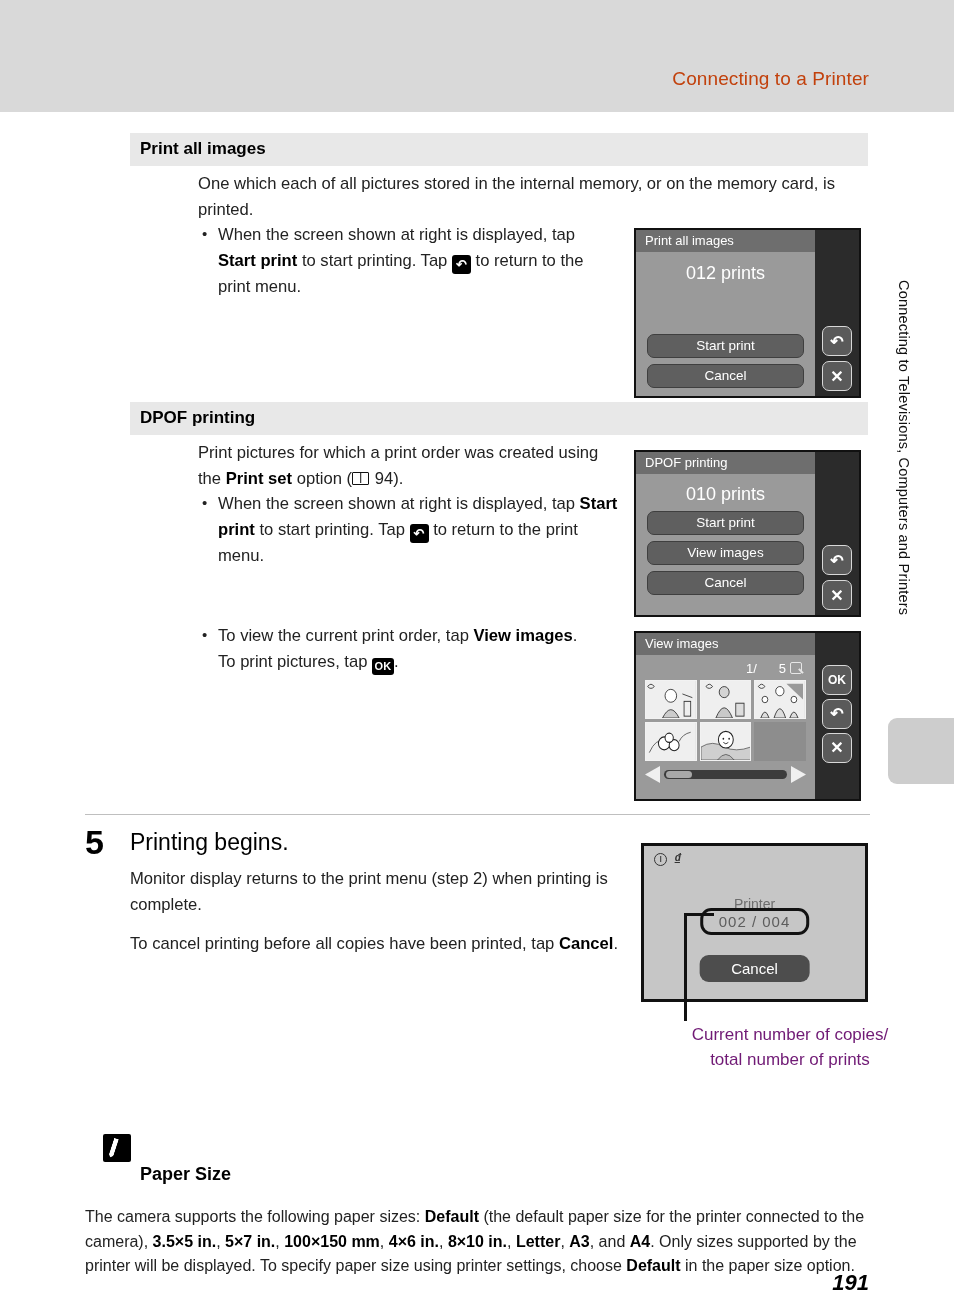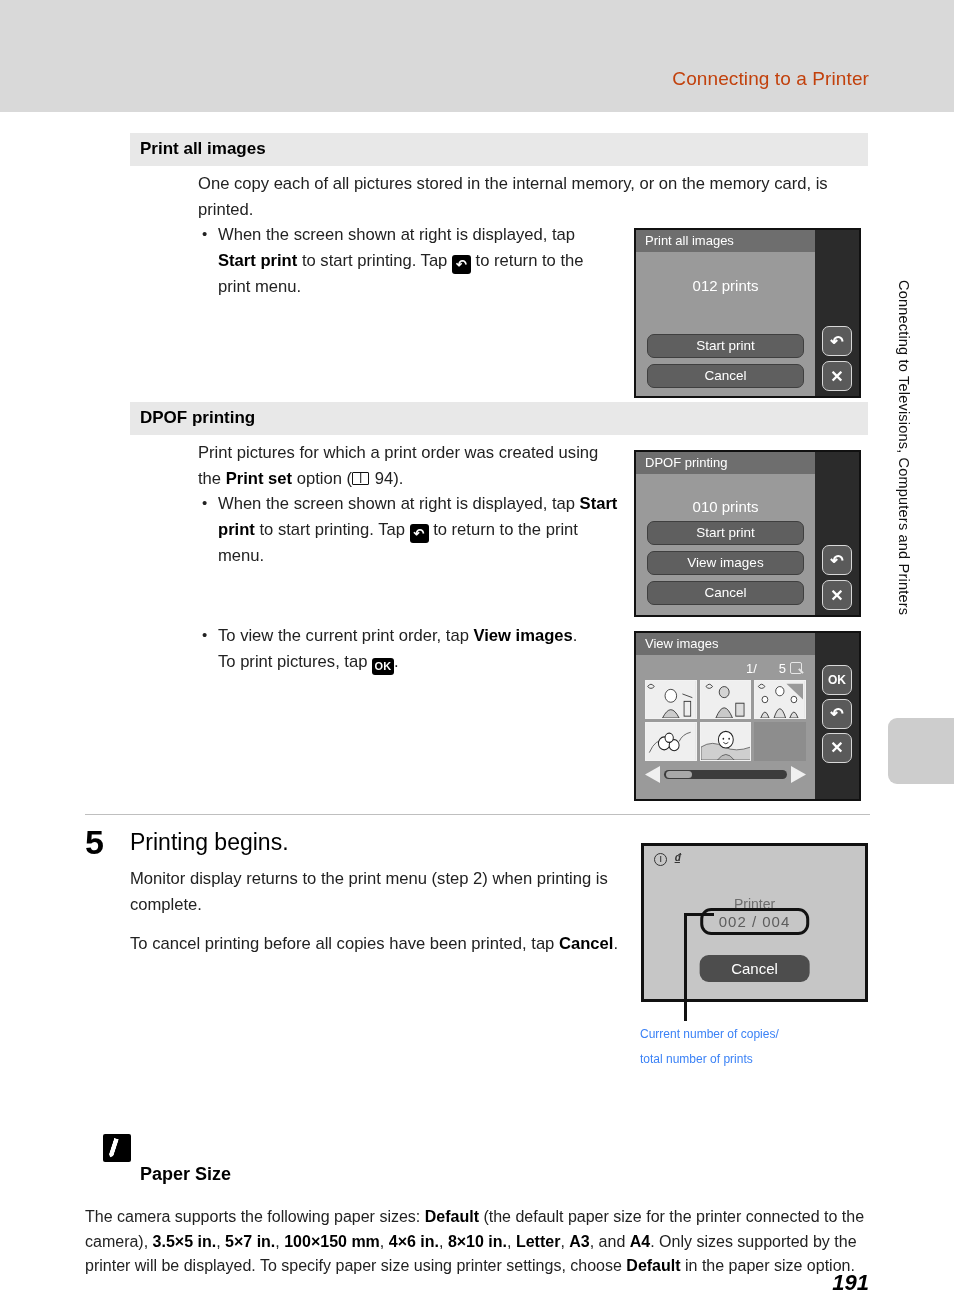--- a/index.html
+++ b/index.html
@@ -86,21 +86,21 @@
     background:#2b2b2b;
     border:2px solid #111;
     display:flex;
   }
   .cam-screen { flex:1; background:#9a9a9a; display:flex; flex-direction:column; }
   .cam-title {
     background:#6e6e6e; color:#fff; font-size:13px;
     padding:3px 0 3px 9px; line-height:16px;
   }
   .cam-body { flex:1; position:relative; padding:6px 11px 8px 11px; display:flex; flex-direction:column; }
-  .cam-count { color:#fff; font-size:15px; text-align:center; margin-top:18px; }
+  .cam-count { color:#fff; font-size:18px; text-align:center; margin-top:4px; }
   .cam-btn {
     background:#5f5f5f; color:#fff; font-size:13.5px; text-align:center;
     border:1px solid #3f3f3f; border-radius:7px;
     padding:3px 0 4px; margin-top:6px;
   }
   .cam-rail {
     width:44px; background:#2b2b2b;
     display:flex; flex-direction:column; align-items:center; justify-content:flex-end;
     padding-bottom:5px; gap:5px;
   }
@@ -160,21 +160,21 @@
     border:3.5px solid #111; border-radius:11px; background:#c6c6c6;
     padding:2px 16px; font-size:15px; color:#5d5d5d; letter-spacing:1px;
   }
   .pr-cancel {
     position:absolute; left:50%; bottom:17px; transform:translateX(-50%);
     background:#4d4d4d; color:#fff; border-radius:9px;
     padding:5px 32px; font-size:15px;
   }
   .leader-h { position:absolute; background:#111; }
   .leader-v { position:absolute; background:#111; }
-  .caption { position:absolute; font-size:12px; line-height:25px; color:#3b82f6; }
+  .caption { position:absolute; font-size:17px; line-height:25px; color:#701a75;text-align:center; }
 
   
   .note-icon {
     position:absolute; width:28px; height:28px; background:#000; border-radius:2px;
   }
   .note-icon:after {
     content:""; position:absolute; left:8px; top:4px; width:5px; height:20px;
     background:#fff; transform:rotate(18deg);
     clip-path: polygon(0 0, 100% 0, 100% 86%, 50% 100%, 0 86%);
   }
@@ -190,21 +190,21 @@
 <div class="page-header">
   <div class="page-header-title">Connecting to a Printer</div>
 </div>
 
 <div class="side-tab-text">Connecting to Televisions, Computers and Printers</div>
 <div class="side-tab-marker"></div>
 
 <div class="sect-head" style="top:133px;">Print all images</div>
 
 <div class="body-col" style="left:198px; top:171px; width:668px;">
-  <div>One copy each of all pictures stored in the internal memory, or on the memory card, is printed.</div>
+  <div>One which each of all pictures stored in the internal memory, or on the memory card, is printed.</div>
   <ul class="bullets">
     <li style="width:400px;"><span>When the screen shown at right is displayed, tap </span><b>Start print</b><span> to start printing. Tap </span><span class="glyph-box glyph-return">↶</span><span> to return to the print menu.</span></li>
   </ul>
 </div>
 
 <div class="cam" id="cam-print-all" style="left:634px; top:228px; width:227px; height:170px;">
   <div class="cam-screen">
     <div class="cam-title">Print all images</div>
     <div class="cam-body">
       <div class="cam-count">012 prints</div>

